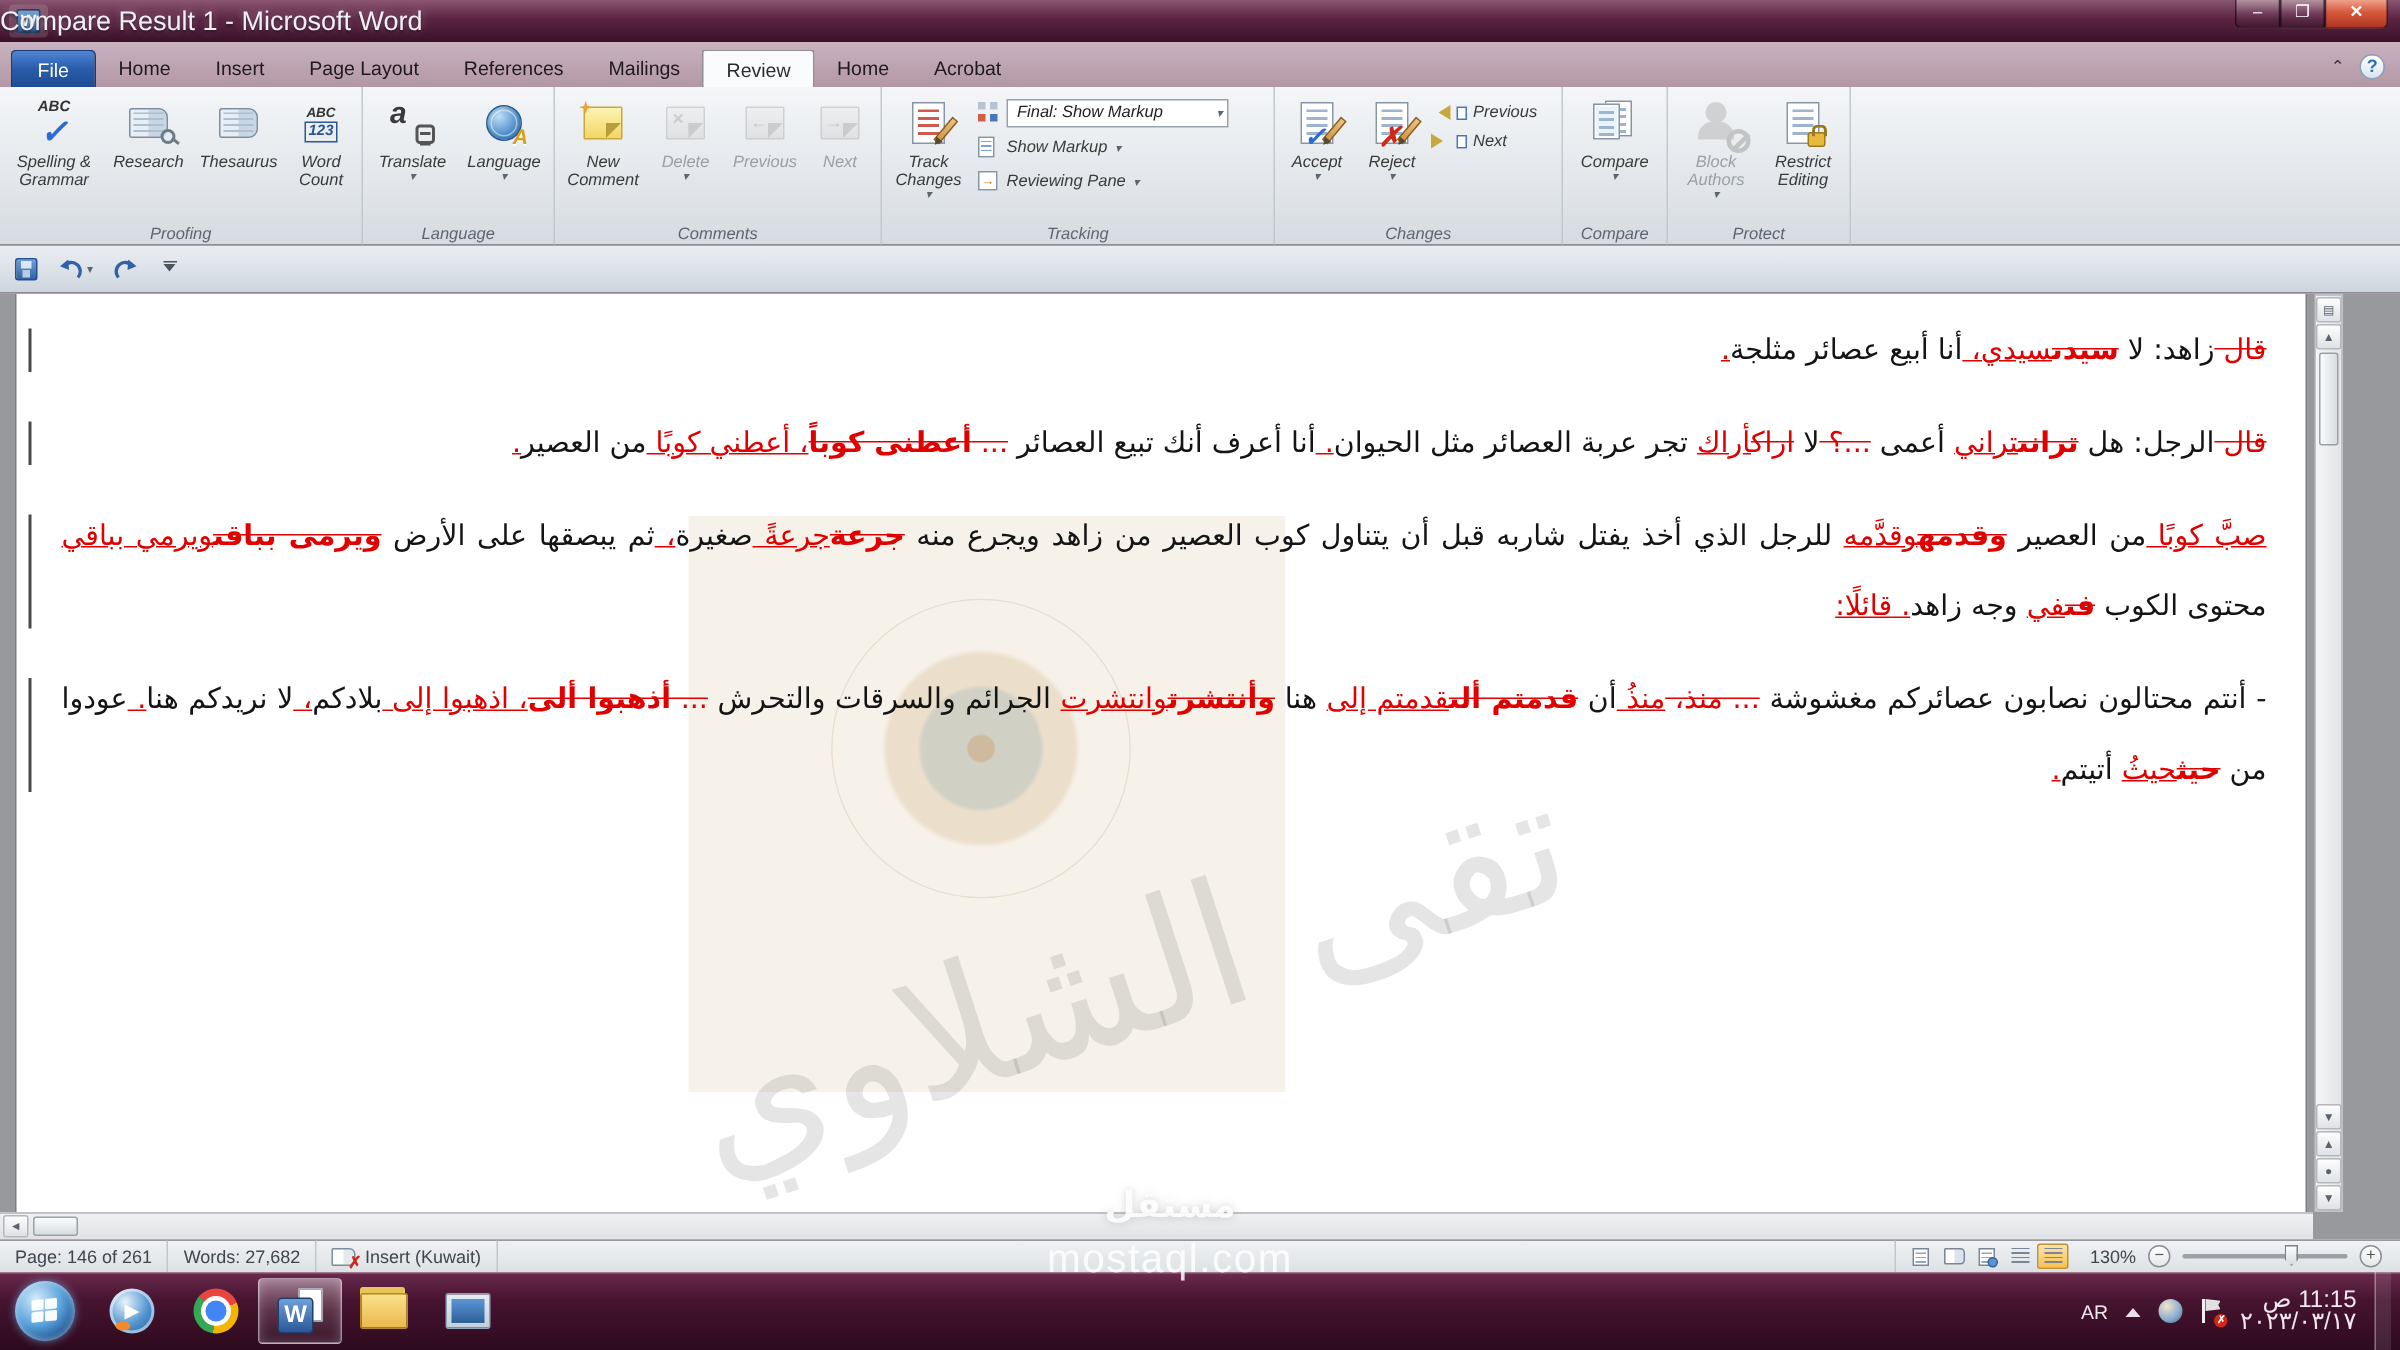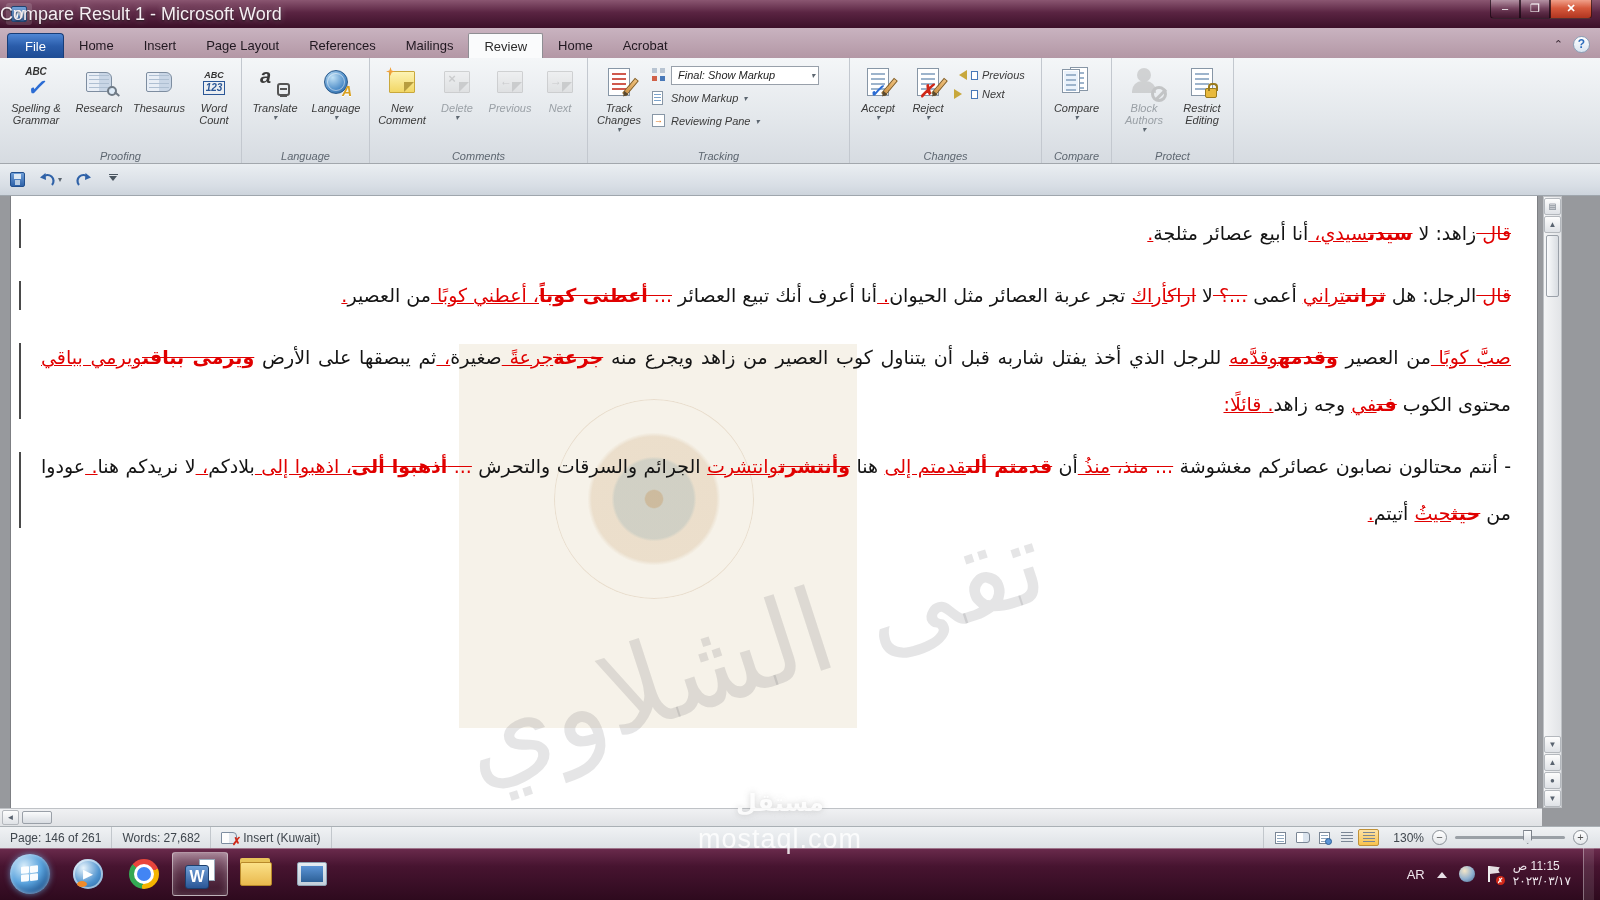--- a/index.html
+++ b/index.html
@@ -177,21 +177,21 @@
   .ic-viewer { width:30px; height:24px; background:linear-gradient(#e6edf3,#c3cfdb); border:1px solid #8fa3b5; border-radius:2px; position:relative; }
   .ic-viewer:after { content:""; position:absolute; inset:3px; background:linear-gradient(#5b94d6,#2d6097); }
   .tray { margin-left:auto; display:flex; align-items:center; gap:12px; padding-right:6px; color:#f0e8ee; }
   .tray-lang { font-size:13px; }
   .tray-caret { width:0; height:0; border:5px solid transparent; border-bottom:6px solid #e8e0e6; margin-top:-4px; }
   .tray-sphere { width:16px; height:16px; border-radius:50%; background:radial-gradient(circle at 35% 30%, #f4e6c8, #8fb0d0 55%, #47688c); }
   .tray-flag { width:14px; height:16px; position:relative; }
   .tray-flag:before { content:""; position:absolute; left:1px; top:0; width:2px; height:16px; background:#f0f0f0; }
   .tray-flag:after { content:""; position:absolute; left:3px; top:0; width:10px; height:8px; background:#f5f5f5; clip-path:polygon(0 0,100% 15%,85% 50%,100% 85%,0 100%); opacity:.9; }
   .tray-flag .xbadge { position:absolute; right:-4px; bottom:-3px; width:9px; height:9px; background:#d02818; border-radius:50%; color:#fff; font-size:7px; line-height:9px; text-align:center; font-weight:bold; }
-  .clock { text-align:left; font-size:12px; line-height:15px; direction:ltr; }
+  .clock { text-align:right; font-size:16px; line-height:15px; direction:ltr; }
   .showdesk { width:11px; height:52px; background:rgba(255,255,255,.10); border-left:1px solid rgba(255,255,255,.35); }
 
   
   .watermark { position:absolute; left:780px; top:782px; transform:translateX(-50%); text-align:center; color:rgba(255,255,255,.88); z-index:10; pointer-events:none; }
   .watermark .wm-ar { font-family:"DejaVu Sans", sans-serif; font-size:24px; font-weight:bold; line-height:42px; text-shadow:0 0 6px rgba(120,120,120,.35); }
   .watermark .wm-en { font-size:27px; letter-spacing:1px; opacity:.95; line-height:30px; }
 </style>
 </head>
 <body>
 

